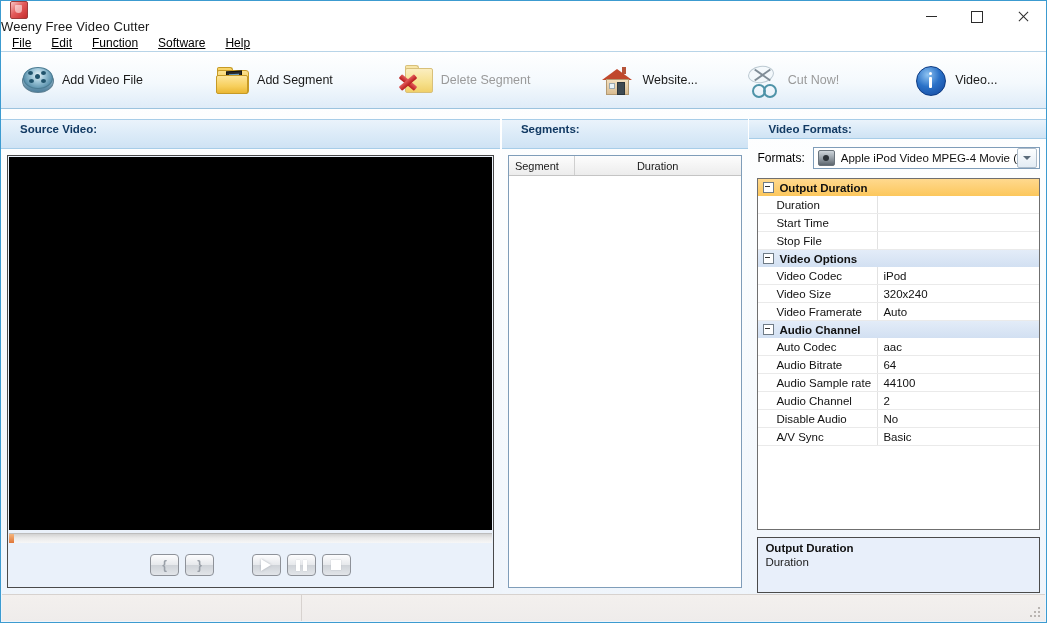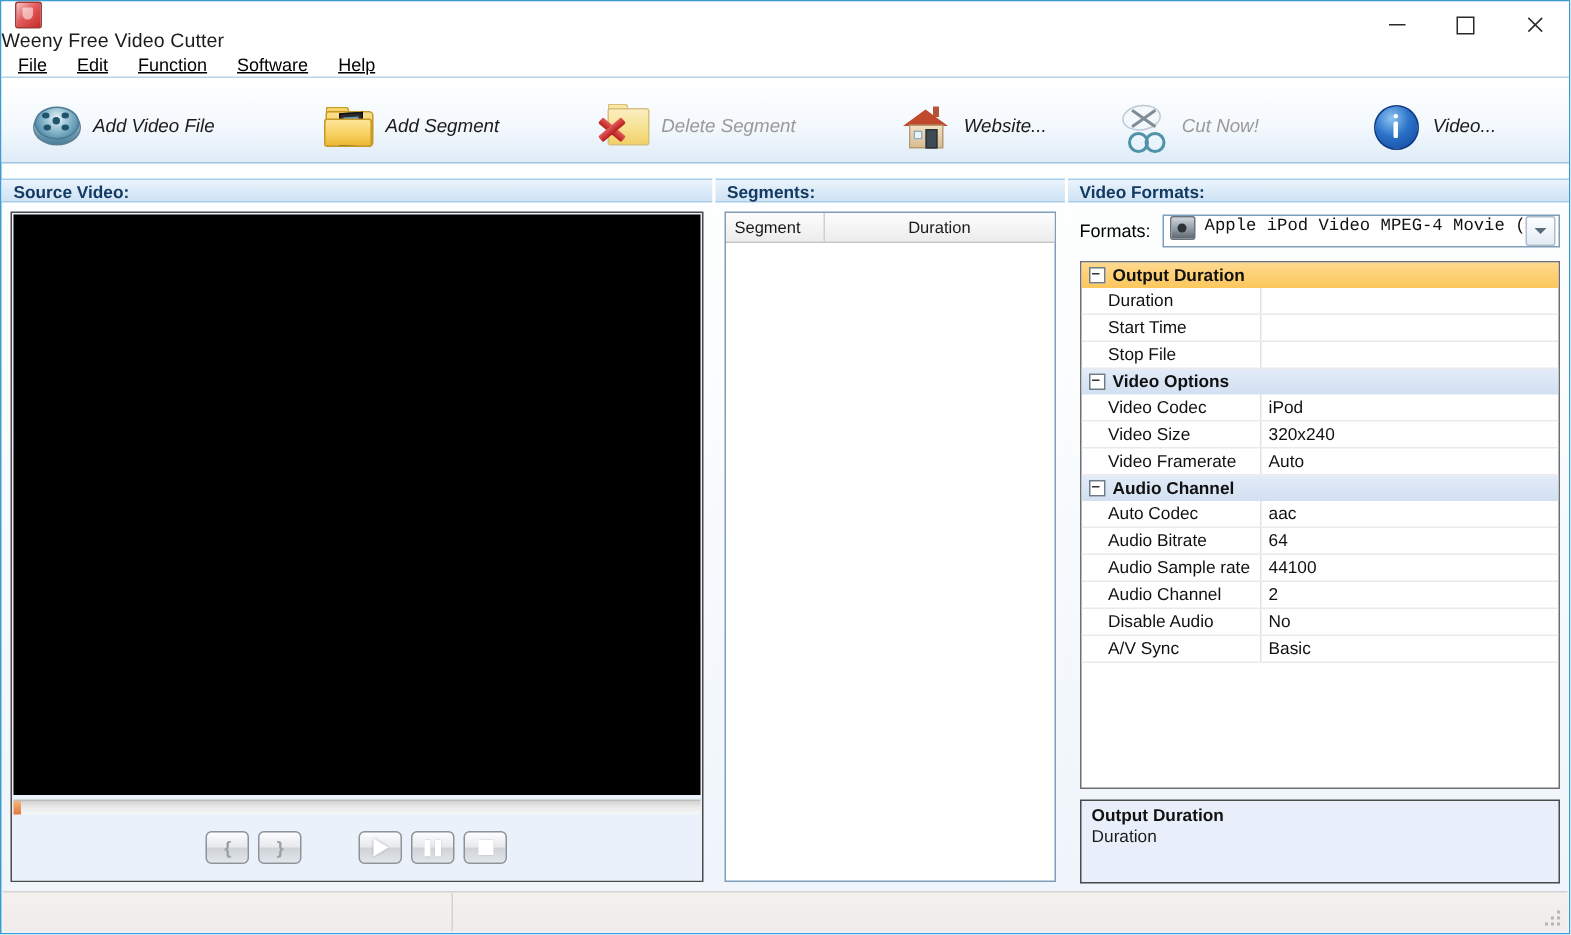--- a/index.html
+++ b/index.html
@@ -53,24 +53,24 @@
     padding-left:9px;background:#ffffff;
     border-bottom:1px solid #b8d4e8;
   }
   .menu-item{
     padding:1px 9px 1px 2px;margin-right:9px;font-size:12px;color:#000;cursor:default;
   }
   .menu-item u{text-decoration:underline;}
 
   
   .toolbar{
-    height:57px;display:flex;align-items:flex-end;
+    height:57px;display:flex;align-items:center;
     background:linear-gradient(to bottom,#ffffff 0%,#f4f9fd 55%,#dfecf8 100%);
     border-bottom:1px solid #9cc3de;
-    padding-left:12px;box-sizing:border-box;font-style:italic;
+    padding-left:12px;box-sizing:border-box;
   }
   .tb-btn{
     display:flex;align-items:center;height:46px;padding:0 14px 0 6px;
     cursor:default;border:1px solid transparent;border-radius:3px;
   }
   .tb-btn.disabled{cursor:default;}
   .tb-label{margin-left:8px;font-size:12.5px;color:#1a1a1a;white-space:nowrap;}
   .tb-btn.disabled .tb-label{color:#9a9a9a;}
   .tb-ico{width:34px;height:34px;position:relative;flex:none;}
 
@@ -181,25 +181,25 @@
   
   .content{
     position:absolute;left:0;top:118px;right:0;bottom:28px;
     display:flex;
   }
   .pane{display:flex;flex-direction:column;box-sizing:border-box;}
   .pane-source{width:518px;}
   .pane-seg{width:255px;}
   .pane-fmt{flex:1;}
   .pane-head{
-    height:16px;line-height:18px;
+    height:30px;line-height:18px;
     background:linear-gradient(to bottom,#eaf3fb 0%,#dcebf8 50%,#cfe3f4 100%);
     border-top:1px solid #a7cde8;border-bottom:1px solid #a7cde8;
     font-weight:bold;font-size:11.5px;color:#123a63;
-    padding-left:8px;box-sizing:border-box;
+    padding-left:19px;box-sizing:border-box;
   }
   .pane-body{flex:1;padding:6px;box-sizing:border-box;position:relative;}
   .split{width:2px;background:linear-gradient(to bottom,#ffffff,#eef4fb);}
 
   
   .video-box{
     position:absolute;left:6px;top:6px;right:6px;bottom:6px;
     border:1px solid #4a4a4a;background:#eaf1fa;box-sizing:border-box;
     display:flex;flex-direction:column;
   }
@@ -246,22 +246,22 @@
     display:flex;align-items:center;height:19px;box-sizing:border-box;
     border-right:1px solid #cfcfcf;padding-left:6px;color:#1a1a1a;
   }
   .seg-col.c1{width:66px;}
   .seg-col.c2{flex:1;justify-content:center;padding-left:0;border-right:none;}
 
   
   .fmt-row{display:flex;align-items:center;padding:8px 6px 6px 8px;}
   .fmt-label{font-size:12px;margin-right:8px;color:#000;}
   .combo{
-    flex:1;height:22px;display:flex;
-    border:1px solid #7f9db9;background:#fff;box-sizing:border-box;font-family:Liberation Mono, monospace;
+    flex:1;height:22px;display:flex;align-items:center;
+    border:1px solid #7f9db9;background:#fff;box-sizing:border-box;
   }
   .combo-ico{
     width:15px;height:14px;margin:0 6px 0 4px;flex:none;border-radius:2px;
     background:linear-gradient(to bottom,#cfd6dc 0%,#8d969e 60%,#5d666e 100%);
     border:1px solid #6a737b;position:relative;
   }
   .combo-ico:after{
     content:"";position:absolute;left:4px;top:4px;width:6px;height:6px;border-radius:50%;
     background:#2b3238;
   }

